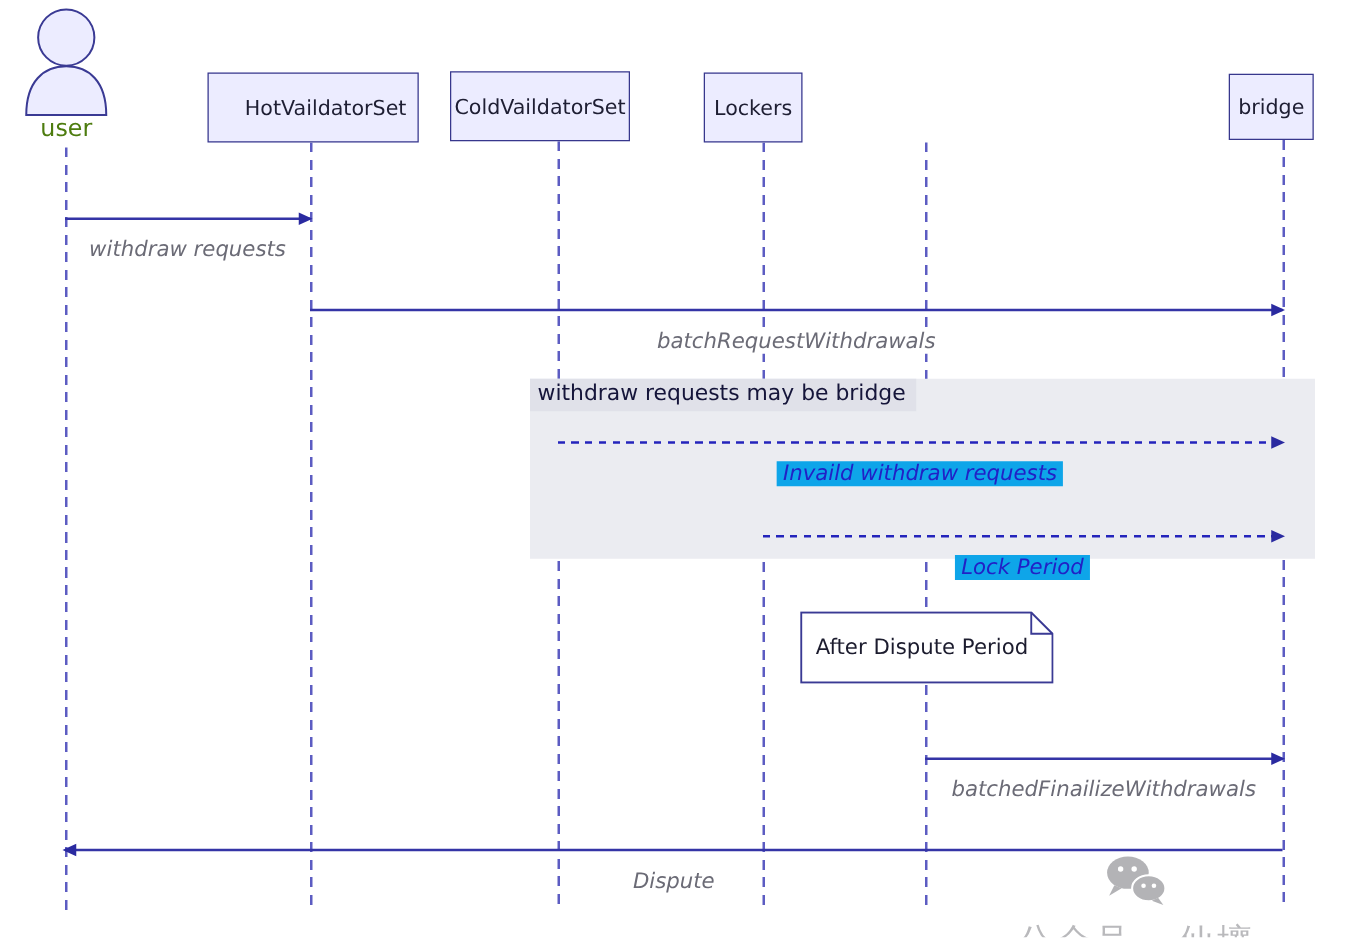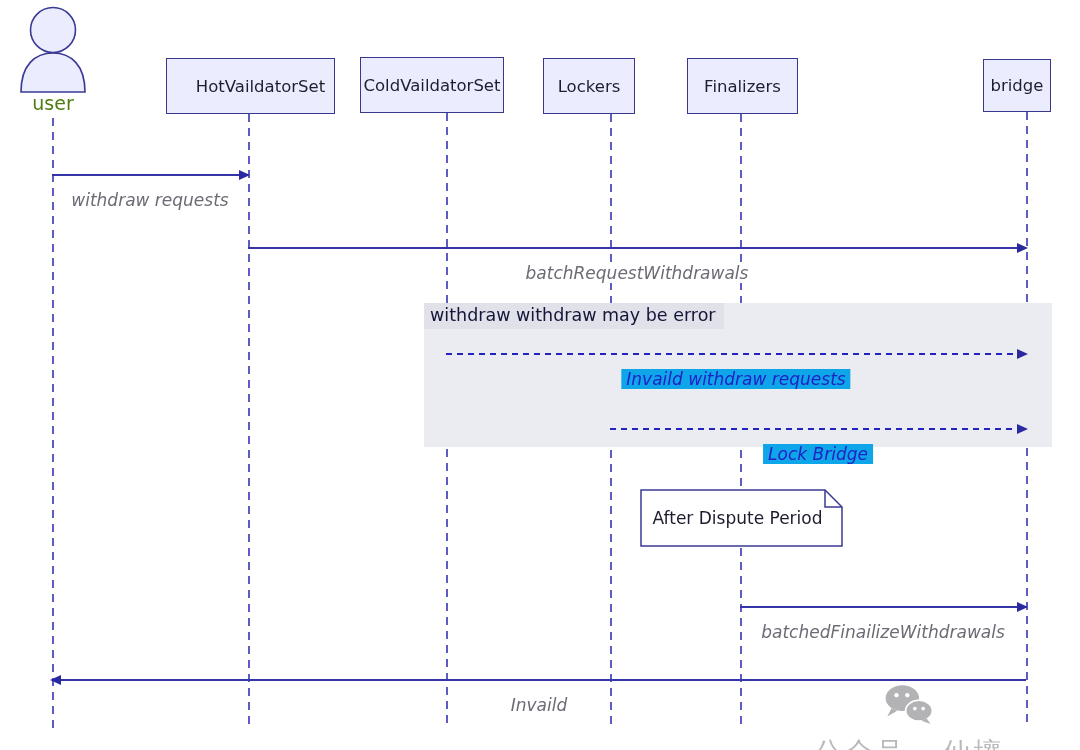--- a/index.html
+++ b/index.html
@@ -69,39 +69,36 @@
 <div class="stage">
 
   <div class="lifeline" style="left:52px;  top:118px; height:610px;"></div>
   <div class="lifeline" style="left:248px; top:114px; height:614px;"></div>
   <div class="lifeline" style="left:446px; top:113px; height:615px;"></div>
   <div class="lifeline" style="left:610px; top:114px; height:614px;"></div>
   <div class="lifeline" style="left:740px; top:114px; height:614px;"></div>
   <div class="lifeline" style="left:1026px;top:112px; height:616px;"></div>
 
   <div class="region" style="left:424px; top:303px; width:628px; height:144px;"></div>
-  <div class="region-label" style="left:424px; top:303px;">withdraw withdraw may be error</div>
+  <div class="region-label" style="left:424px; top:303px;">withdraw requests may be bridge</div>
 
   <svg style="position:absolute; left:16px; top:4px;" width="74" height="90" viewBox="0 0 74 90">
     <path d="M5,88 C5,61 19,49 37,49 C55,49 69,61 69,88 Z" fill="#ECECFF" stroke="#3a3a94" stroke-width="1.6"></path>
     <circle cx="37" cy="26" r="22.5" fill="#ECECFF" stroke="#3a3a94" stroke-width="1.6"></circle>
   </svg>
   <div class="actor-label" style="left:53px; top:92px;">user</div>
 
   <div class="pbox" style="left:166px; top:58px; width:169px; height:56px;padding-left:20px;">
     <span>HotVaildatorSet</span>
   </div>
   <div class="pbox" style="left:360px; top:57px; width:144px; height:56px;">
     <span>ColdVaildatorSet</span>
   </div>
-  <div class="pbox" style="left:543px; top:58px; width:92px; height:56px;text-align:right;">
+  <div class="pbox" style="left:563px; top:58px; width:79px; height:56px;text-align:right;">
     <span>Lockers</span>
-  </div>
-  <div class="pbox" style="left:687px; top:58px; width:111px; height:56px;">
-    <span>Finalizers</span>
   </div>
   <div class="pbox" style="left:983px; top:59px; width:68px; height:53px;">
     <span>bridge</span>
   </div>
 
   <div class="msg" style="left:52px; top:175px; width:196px;">
     <div class="line solid"></div>
     <div class="head right"></div>
     <span class="mlabel gray">withdraw requests</span>
   </div>
@@ -114,41 +111,41 @@
 
   <div class="msg" style="left:446px; top:354px; width:580px;">
     <div class="line dashed"></div>
     <div class="head right"></div>
     <span class="mlabel blue">Invaild withdraw requests</span>
   </div>
 
   <div class="msg" style="left:610px; top:429px; width:416px;">
     <div class="line dashed"></div>
     <div class="head right"></div>
-    <span class="mlabel blue">Lock Bridge</span>
+    <span class="mlabel blue">Lock Period</span>
   </div>
 
   <div class="note" style="left:640px; top:489px; width:203px; height:58px;">
     <svg width="203" height="58" viewBox="0 0 203 58">
       <path d="M1,1 L185,1 L202,18 L202,57 L1,57 Z" fill="#ffffff" stroke="#3a3a94" stroke-width="1.5"></path>
       <path d="M185,1 L185,18 L202,18" fill="none" stroke="#3a3a94" stroke-width="1.5"></path>
     </svg>
     <div class="note-text">After Dispute Period</div>
   </div>
 
   <div class="msg" style="left:740px; top:607px; width:286px;">
     <div class="line solid"></div>
     <div class="head right"></div>
     <span class="mlabel gray">batchedFinailizeWithdrawals</span>
   </div>
 
   <div class="msg" style="left:52px; top:680px; width:974px;">
     <div class="line solid"></div>
     <div class="head left"></div>
-    <span class="mlabel gray">Invaild</span>
+    <span class="mlabel gray">Dispute</span>
   </div>
 
   <div class="watermark" style="left:814px; top:684px;">
     <svg width="52" height="40" viewBox="0 0 62 48">
       <ellipse cx="23" cy="17" rx="20" ry="15.5" fill="#b3b3b6"></ellipse>
       <path d="M10,29 L5,39 L17,32 Z" fill="#b3b3b6"></path>
       <circle cx="16" cy="13.5" r="2.6" fill="#ffffff"></circle>
       <circle cx="29" cy="13.5" r="2.6" fill="#ffffff"></circle>
       <ellipse cx="43" cy="32" rx="16" ry="12.5" fill="#b3b3b6" stroke="#ffffff" stroke-width="2"></ellipse>
       <path d="M52,41 L57,48 L46,44 Z" fill="#b3b3b6"></path>

